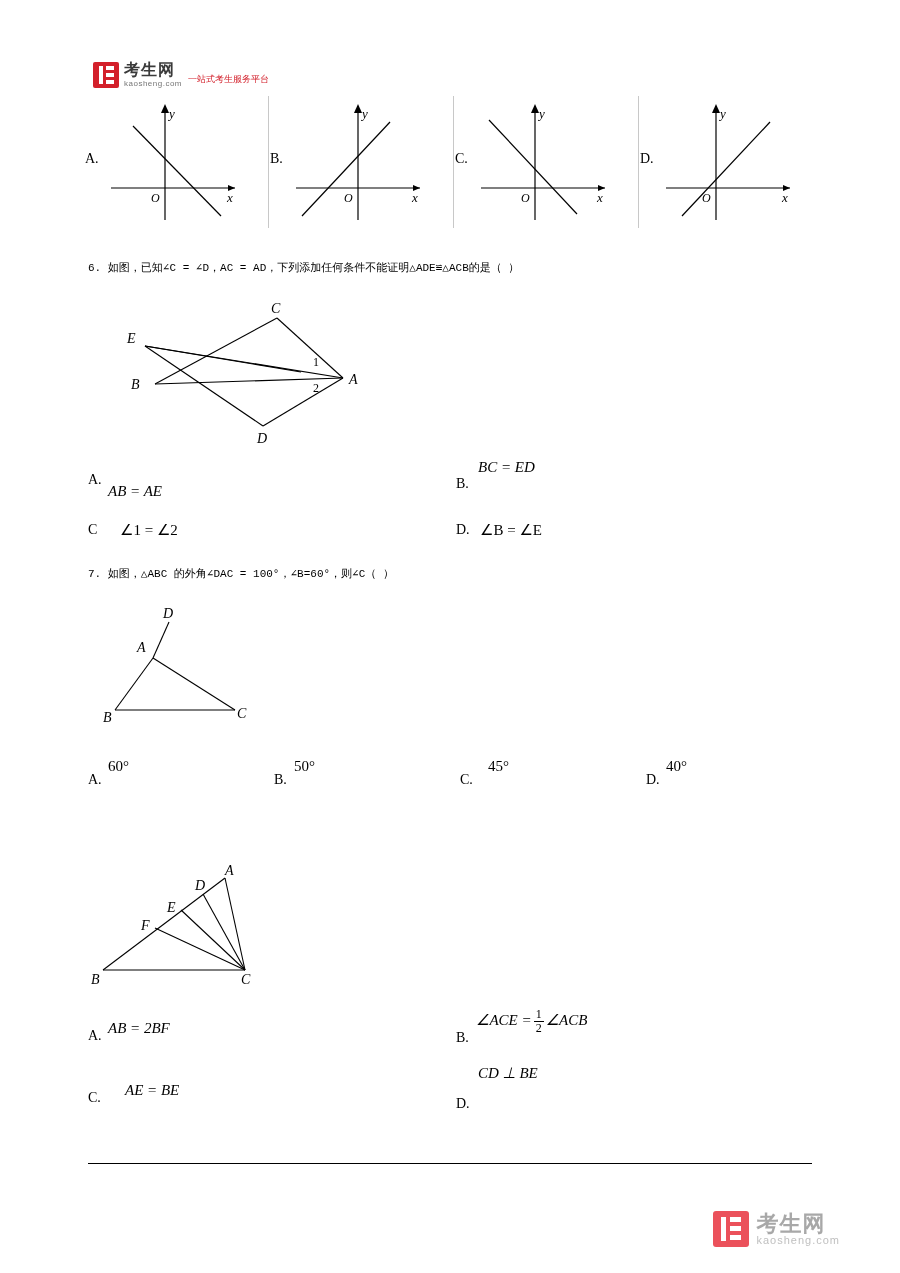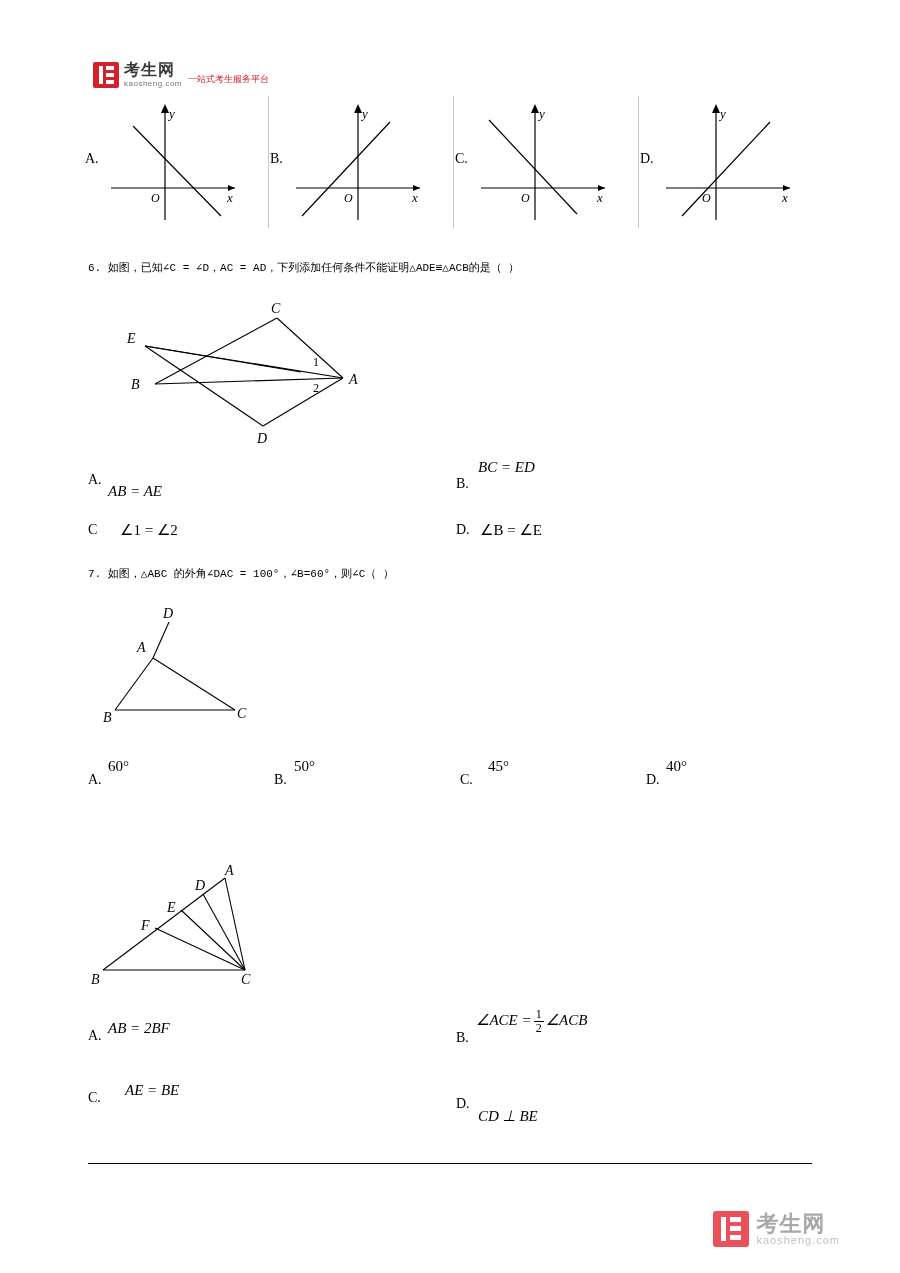--- a/index.html
+++ b/index.html
@@ -216,21 +216,21 @@
   <div class="opt-val" style="left:108px;top:1020px;">AB = 2BF</div>
 
   <div class="opt-label" style="left:456px;top:1030px;">B.</div>
   <div style="position:absolute;left:464px;top:1008px;font-size:15px;font-style:italic;margin-left:12px;">
     <span>∠ACE =</span><span class="frac"><span class="num">1</span><span class="den">2</span></span><span>∠ACB</span>
   </div>
 
   <div class="opt-label" style="left:88px;top:1090px;">C.</div>
   <div class="opt-val" style="left:108px;top:1082px;margin-left:17px;">AE = BE</div>
   <div class="opt-label" style="left:456px;top:1096px;">D.</div>
-  <div class="opt-val" style="left:478px;top:1107px;font-style:italic;">CD ⊥ BE</div>
+  <div class="opt-val" style="left:478px;top:1064px;font-style:italic;">CD ⊥ BE</div>
 
   <div class="footer-rule"></div>
 
   <div class="wm">
     <div class="wm-mark"></div>
     <div class="wm-text">
       <div class="wm-cn">考生网</div>
       <div class="wm-en">kaosheng.com</div>
     </div>
   </div>

